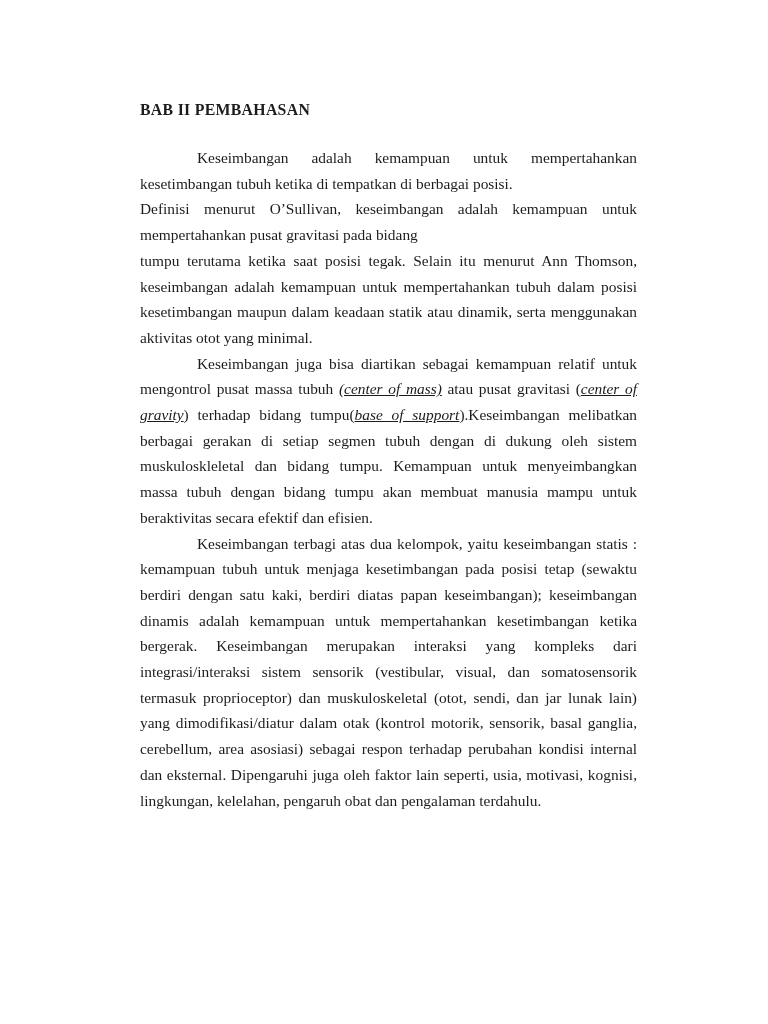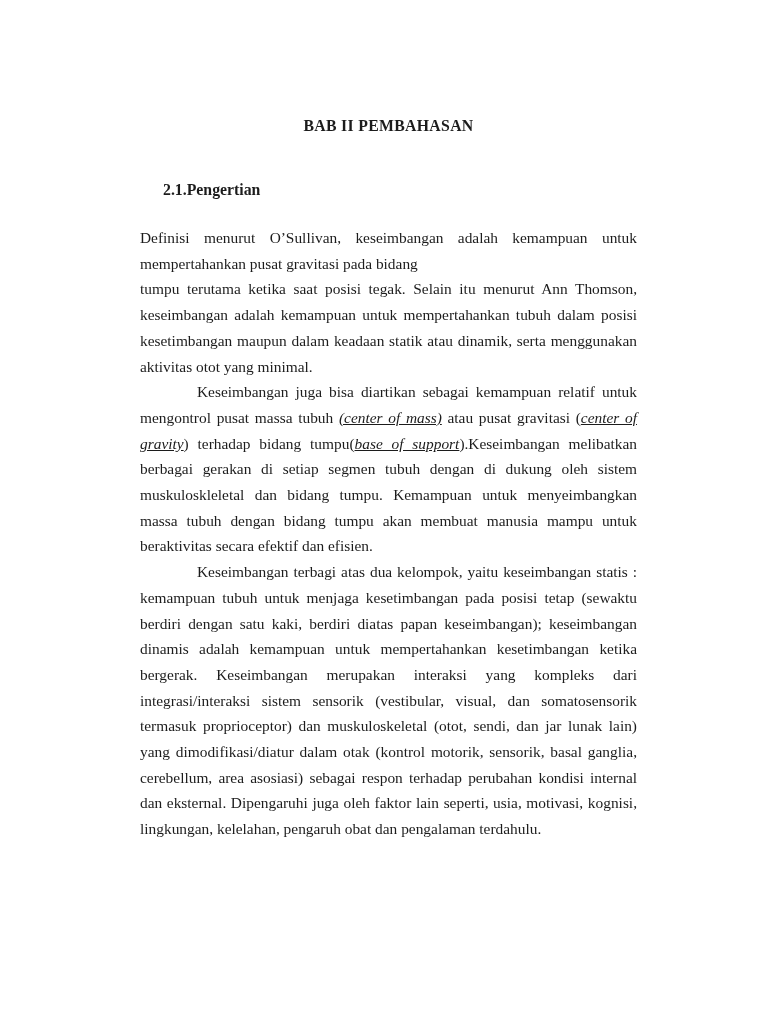--- a/index.html
+++ b/index.html
@@ -13,22 +13,21 @@
     height: 1024px;
     background: #ffffff;
     overflow: hidden;
     font-family: "Liberation Serif", "DejaVu Serif", serif;
     color: #1c1c1c;
   }
   .content {
     padding: 101px 131px 0 140px; 
   }
   .doc-title {
-    margin: 16px;
-    text-align: center;
+    margin: 0;
     font-size: 15.8px;
     font-weight: bold;
     letter-spacing: 0.3px;
     line-height: 17px;
   }
   .section-heading {
     margin: 47px 0 0 23px;
     font-size: 15.8px;
     font-weight: bold;
     line-height: 17px;
@@ -51,21 +50,21 @@
     text-decoration: underline;
   }
 </style>
 </head>
 <body>
 
 <div class="document-page">
   <div class="content">
     <h1 class="doc-title">BAB II PEMBAHASAN</h1>
 
-    <h2 class="section-heading">2.1.Pengertian</h2>
 
     <div class="body-text">
+        <p class="para indent"><span>Keseimbangan adalah kemampuan untuk mempertahankan kesetimbangan tubuh ketika di tempatkan di berbagai posisi.</span></p>
         <p class="para"><span>Definisi menurut O’Sullivan, keseimbangan adalah kemampuan untuk mempertahankan pusat gravitasi pada bidang</span><br><span>tumpu terutama ketika saat posisi tegak. Selain itu menurut Ann Thomson, keseimbangan adalah kemampuan untuk mempertahankan tubuh dalam posisi kesetimbangan maupun dalam keadaan statik atau dinamik, serta menggunakan aktivitas otot yang minimal.</span></p>
         <p class="para indent"><span>Keseimbangan juga bisa diartikan sebagai kemampuan relatif untuk mengontrol pusat massa tubuh </span><em>(center of mass)</em><span> atau pusat gravitasi (</span><em>center of gravity</em><span>) terhadap bidang tumpu(</span><em>base of support</em><span>).Keseimbangan melibatkan berbagai gerakan di setiap segmen tubuh dengan di dukung oleh sistem muskuloskleletal dan bidang tumpu. Kemampuan untuk menyeimbangkan massa tubuh dengan bidang tumpu akan membuat manusia mampu untuk beraktivitas secara efektif dan efisien.</span></p>
         <p class="para indent"><span>Keseimbangan terbagi atas dua kelompok, yaitu keseimbangan statis : kemampuan tubuh untuk menjaga kesetimbangan pada posisi tetap (sewaktu berdiri dengan satu kaki, berdiri diatas papan keseimbangan); keseimbangan dinamis adalah kemampuan untuk mempertahankan kesetimbangan ketika bergerak. Keseimbangan merupakan interaksi yang kompleks dari integrasi/interaksi sistem sensorik (vestibular, visual, dan somatosensorik termasuk proprioceptor) dan muskuloskeletal (otot, sendi, dan jar lunak lain) yang dimodifikasi/diatur dalam otak (kontrol motorik, sensorik, basal ganglia, cerebellum, area asosiasi) sebagai respon terhadap perubahan kondisi internal dan eksternal. Dipengaruhi juga oleh faktor lain seperti, usia, motivasi, kognisi, lingkungan, kelelahan, pengaruh obat dan pengalaman terdahulu.</span></p>
       </div>
   </div>
 </div>
 
 </body></html>

